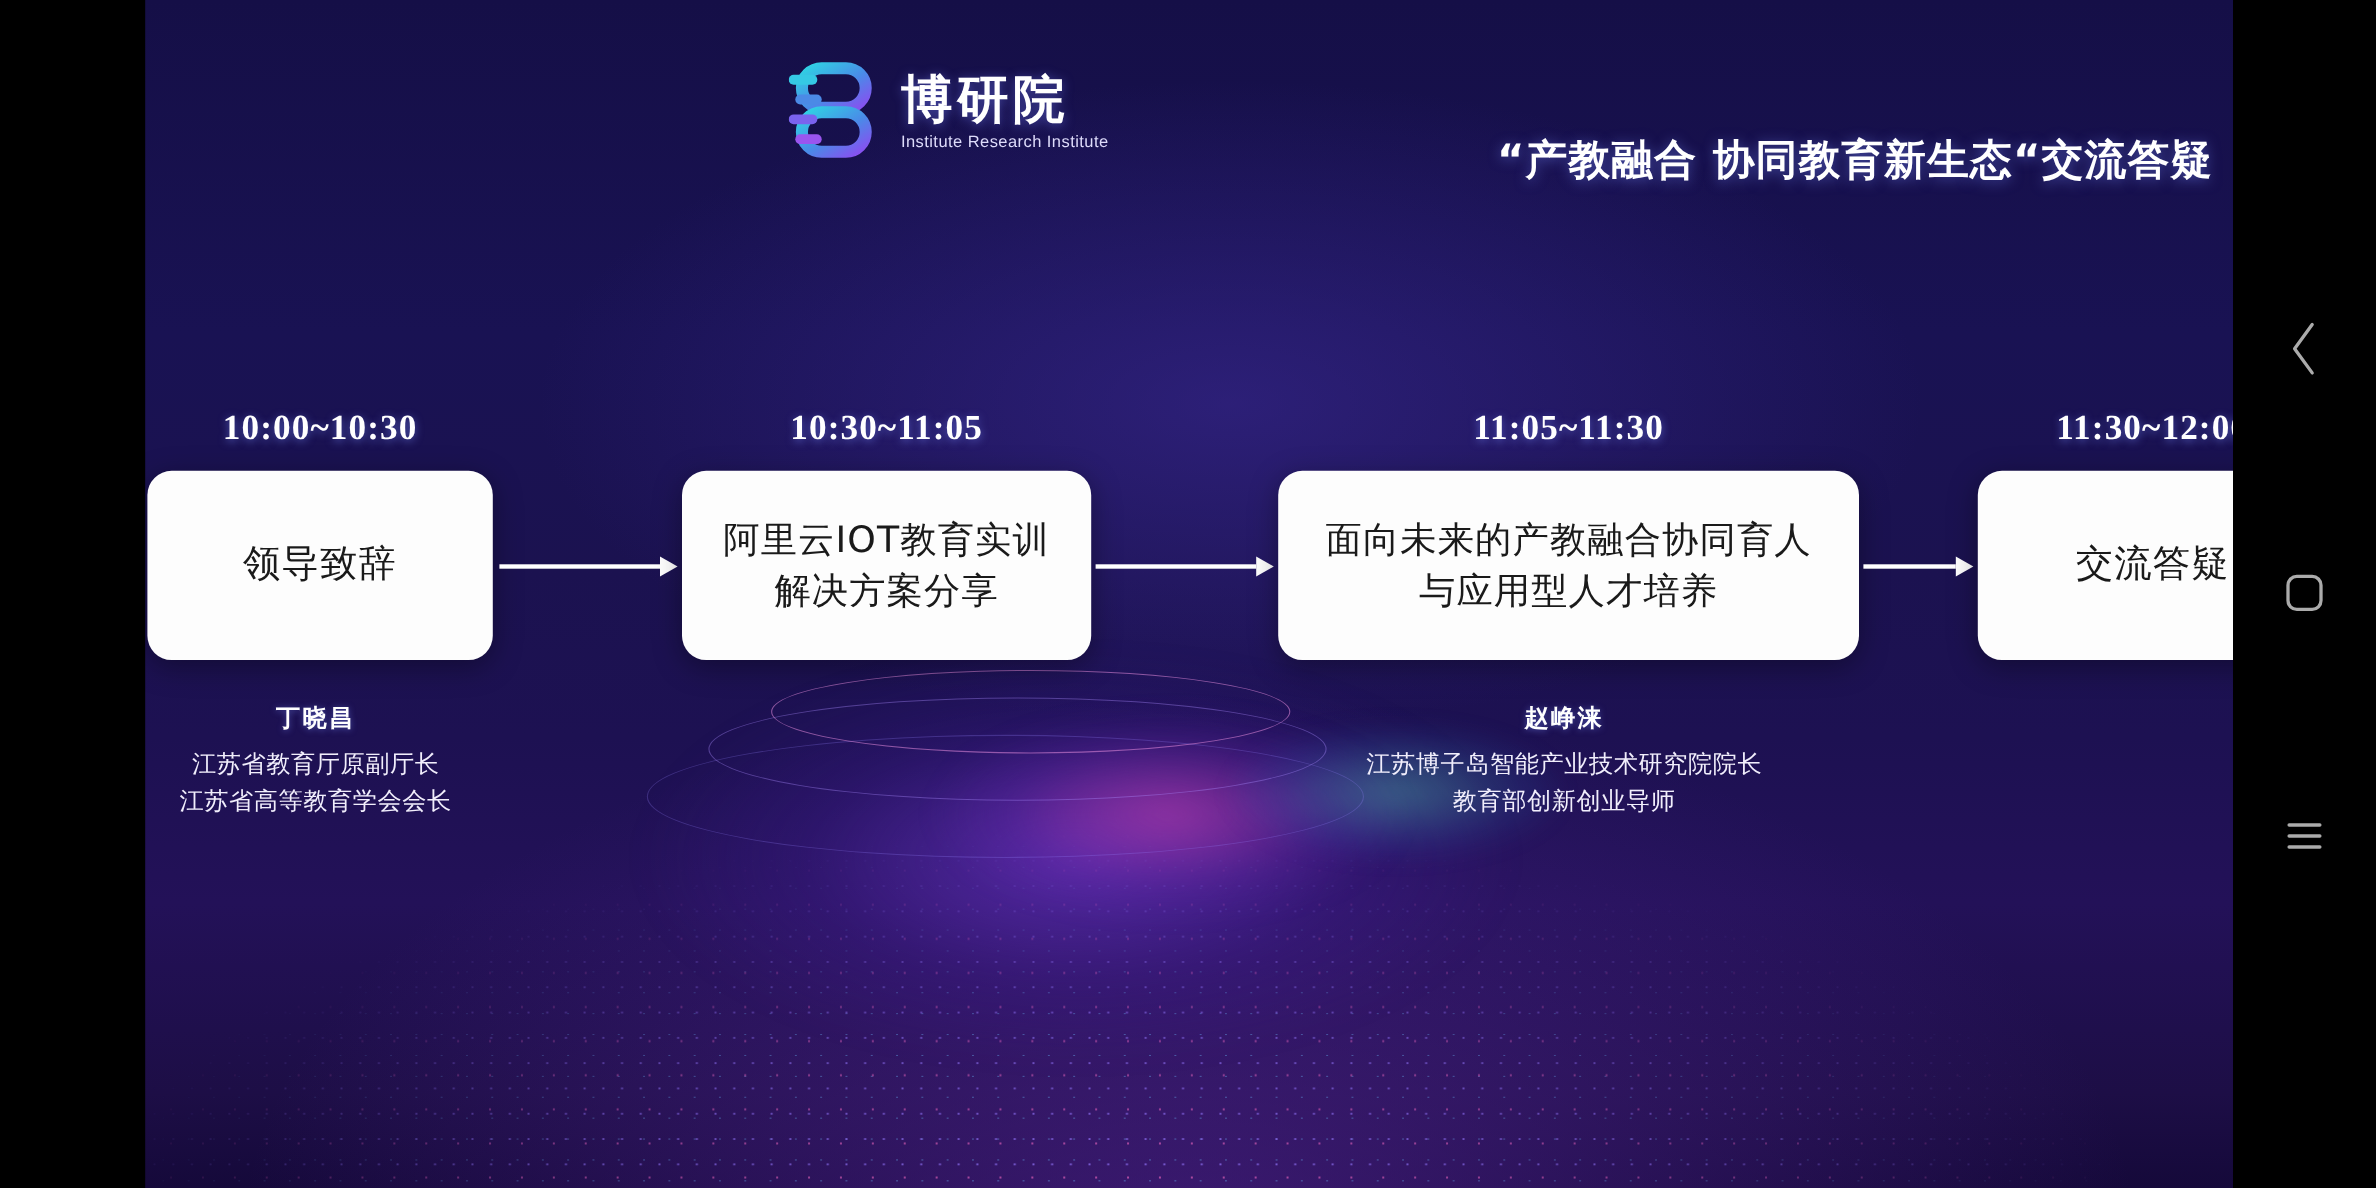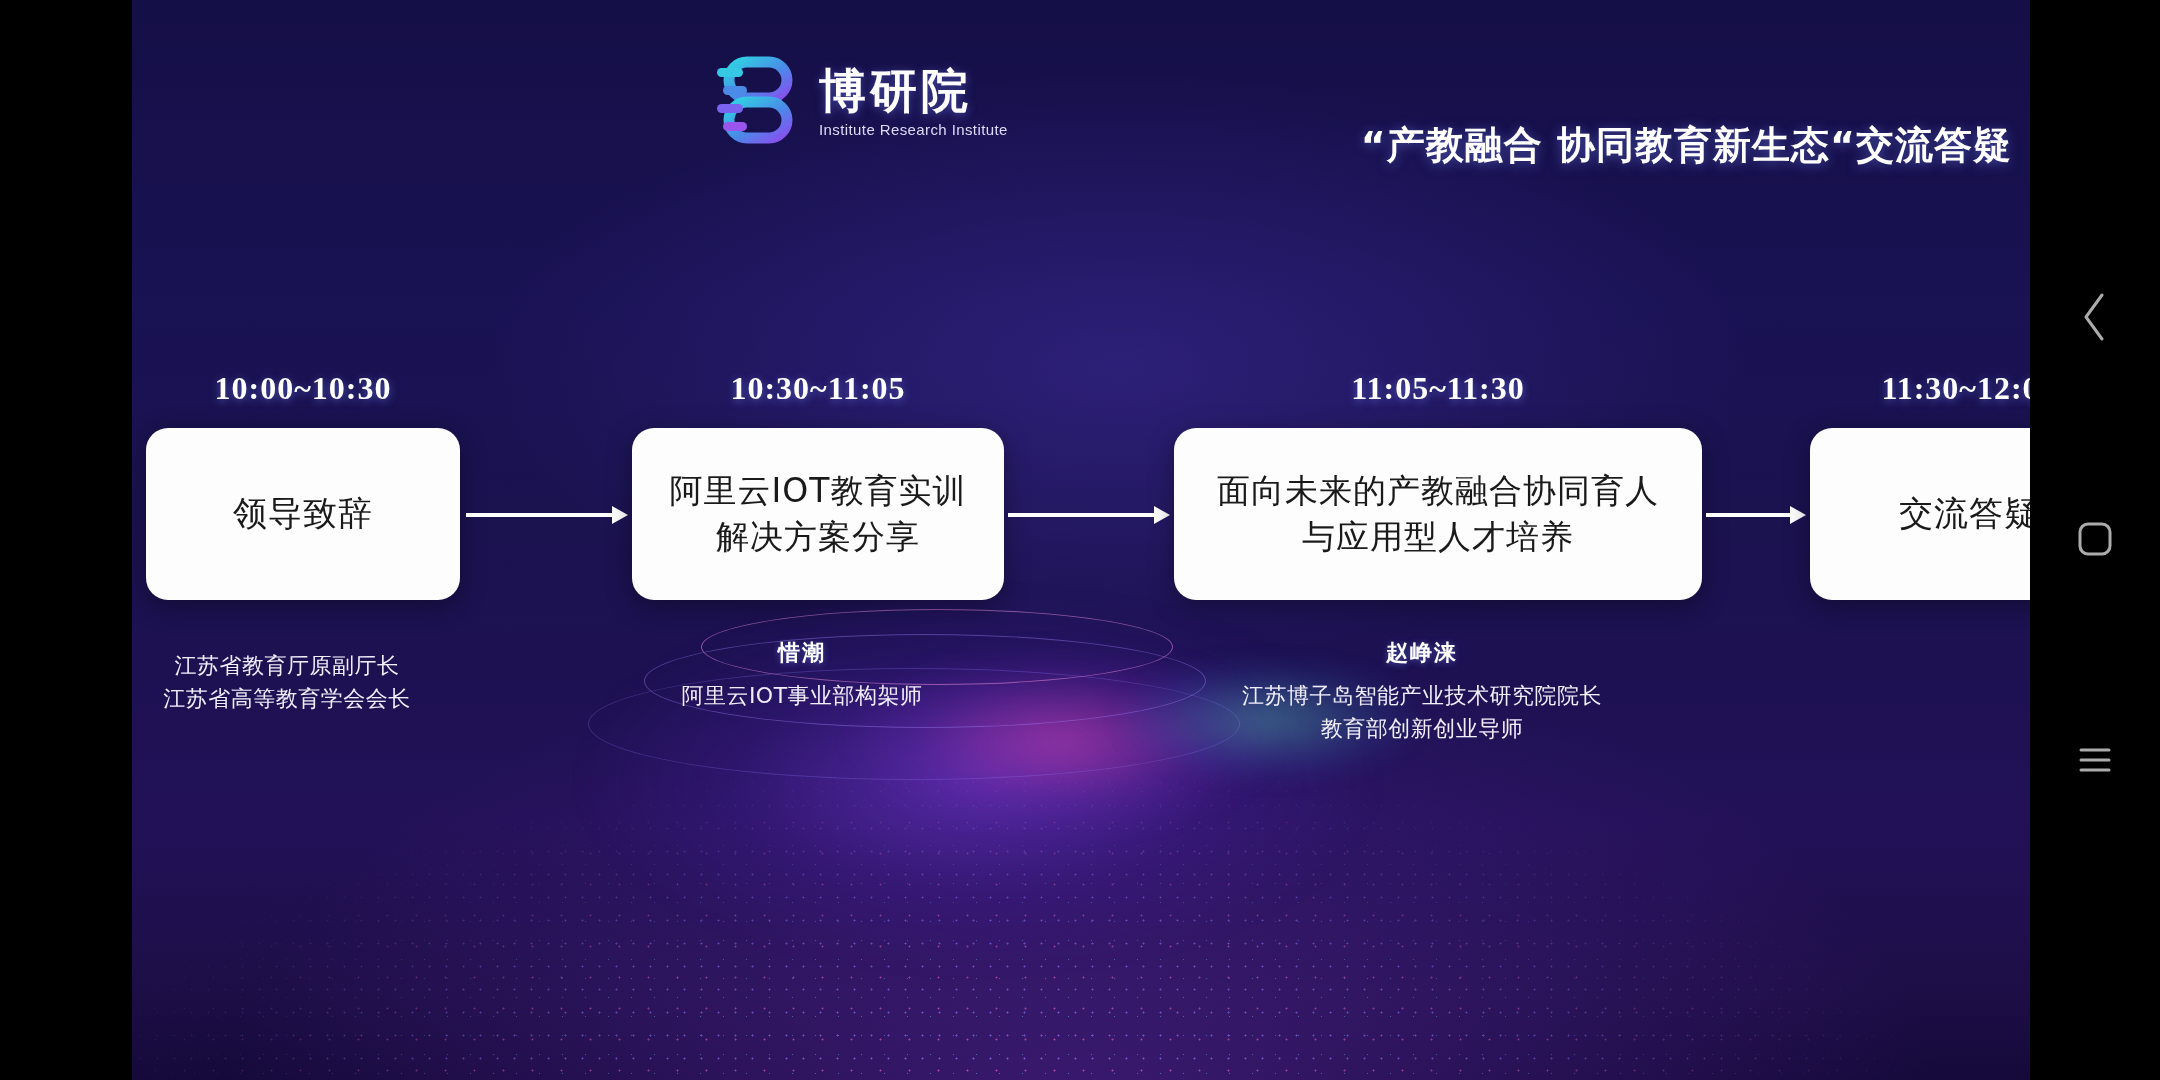--- a/index.html
+++ b/index.html
@@ -65,21 +65,21 @@
   .bzi-cn{font-family:"DejaVu Sans","Liberation Sans",sans-serif;font-weight:bold;color:#fff;font-size:47px;
      letter-spacing:4px;line-height:1;text-shadow:0 2px 10px rgba(120,130,255,.5);}
   .bzi-en{font-family:"Liberation Sans",sans-serif;color:#dedcfb;font-size:15px;letter-spacing:.4px;margin-top:7px;white-space:nowrap;}
 
   #meeting-title{position:absolute;left:1090px;top:78px;width:790px;text-align:right;
      font-family:"DejaVu Sans","Liberation Sans",sans-serif;font-weight:bold;color:#ffffff;font-size:38px;
      letter-spacing:1px;white-space:nowrap;text-shadow:0 2px 12px rgba(120,140,255,.5);}
 
   
   #timeline{position:absolute;left:0;top:370px;width:1898px;height:420px;}
-  .track{position:absolute;left:16px;top:0;width:1898px;height:255px;text-decoration:underline;}
+  .track{position:absolute;left:4px;top:0;width:1898px;height:255px;text-decoration:underline;}
   .step{position:absolute;top:0;}
   .step .time{position:absolute;left:0;width:100%;top:0;text-align:center;
      font-family:"Liberation Serif","DejaVu Serif",serif;font-weight:bold;color:#ffffff;font-size:32px;letter-spacing:1px;
      text-shadow:0 2px 8px rgba(120,140,255,.55);white-space:nowrap;}
   .step .card{position:absolute;left:0;top:58px;width:100%;height:172px;background:#fdfdfd;
      border-radius:22px;box-shadow:0 6px 26px rgba(0,0,0,.35);
      display:flex;flex-direction:column;align-items:center;justify-content:center;gap:10px;}
   .card .line{font-family:"DejaVu Sans","Liberation Sans",sans-serif;color:#1a1a1a;font-size:33px;
      letter-spacing:1px;white-space:nowrap;line-height:1.1;}
   .card.single .line{font-size:34px;}
@@ -188,32 +188,27 @@
 
         <div class="step" style="left:1662px;width:318px;">
           <div class="time">11:30~12:00</div>
           <div class="card single">
             <div class="line">交流答疑</div>
           </div>
         </div>
       </div>
 
       <div class="speaker" style="left:-2px;width:314px;">
+        <div class="name">丁晓昌</div>
         <div class="role">
           <div>江苏省教育厅原副厅长</div>
           <div>江苏省高等教育学会会长</div>
         </div>
       </div>
 
-      <div class="speaker" style="left:484px;width:372px;">
-        <div class="name">惜潮</div>
-        <div class="role">
-          <div>阿里云IOT事业部构架师</div>
-        </div>
-      </div>
 
       <div class="speaker" style="left:1026px;width:528px;">
         <div class="name">赵峥涞</div>
         <div class="role">
           <div>江苏博子岛智能产业技术研究院院长</div>
           <div>教育部创新创业导师</div>
         </div>
       </div>
 
     </div>

